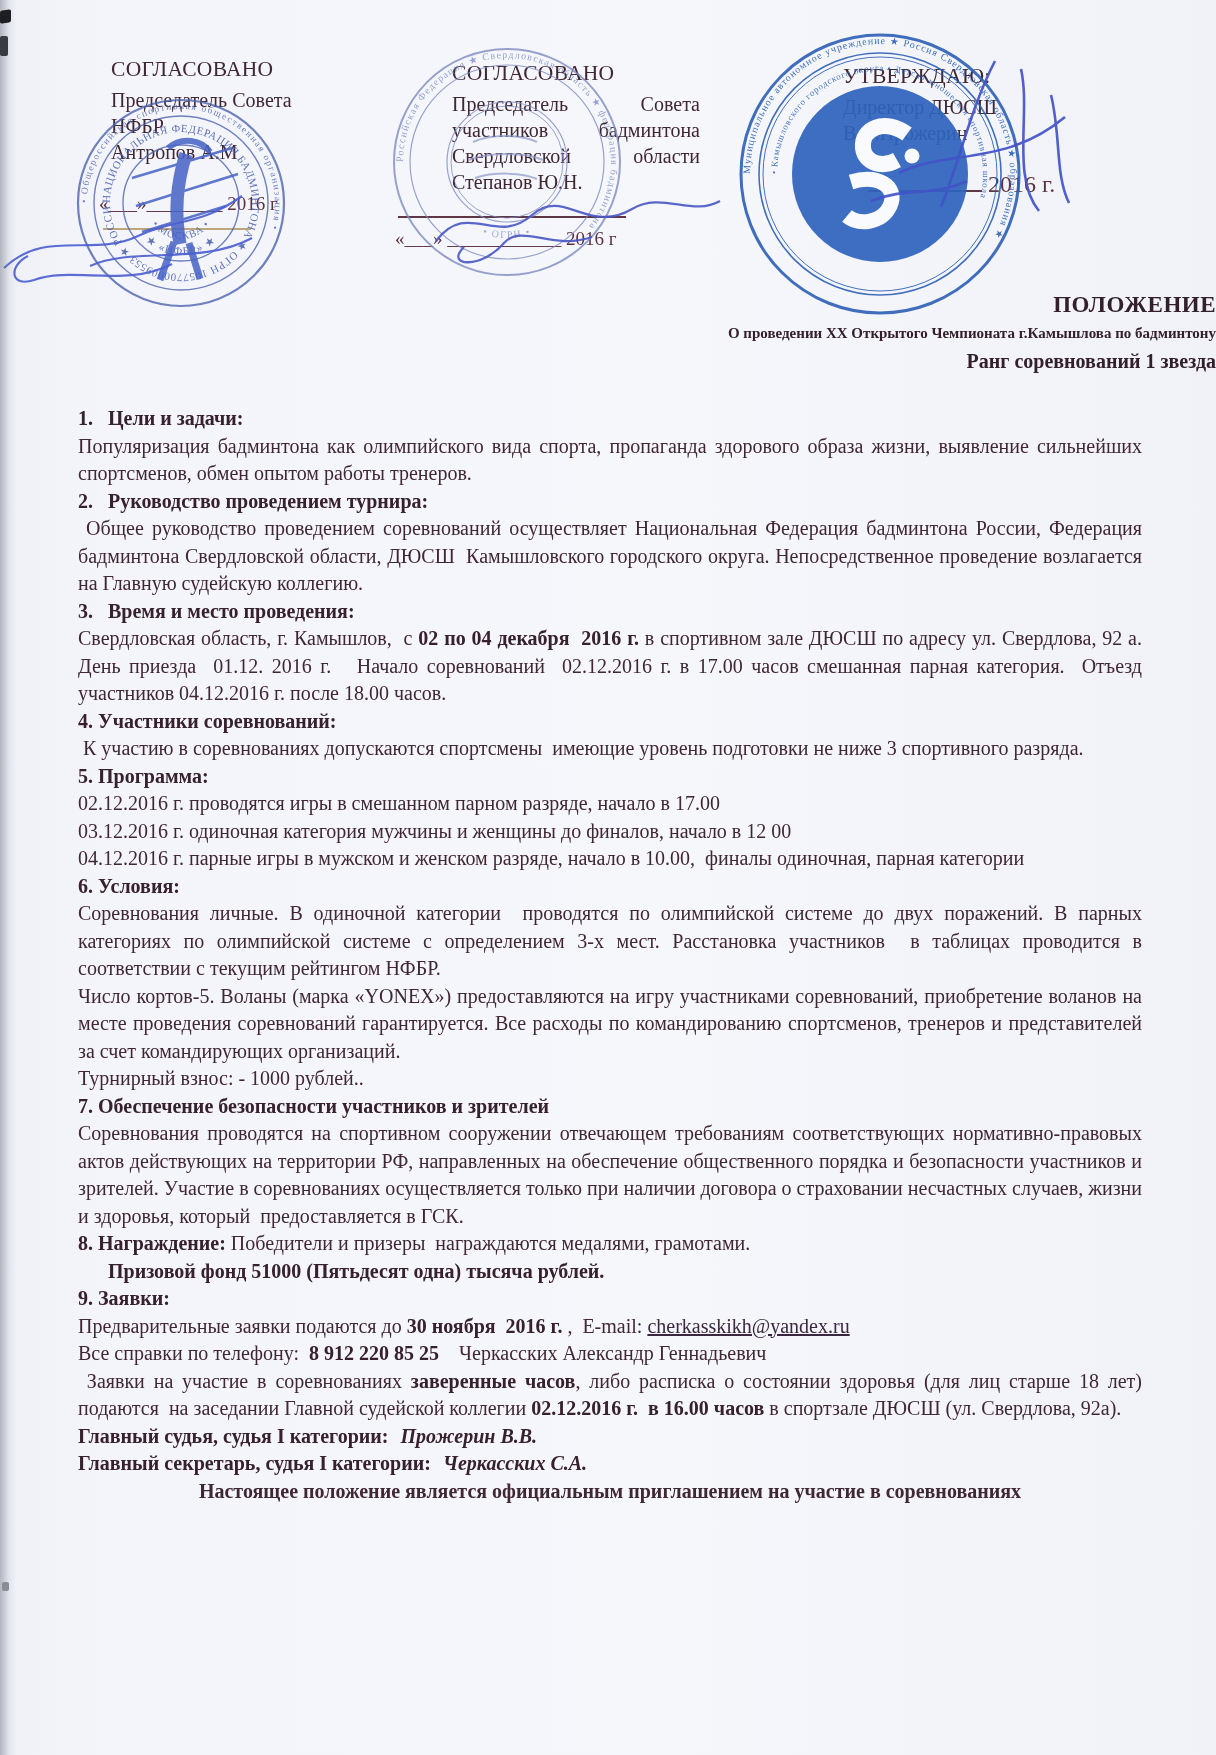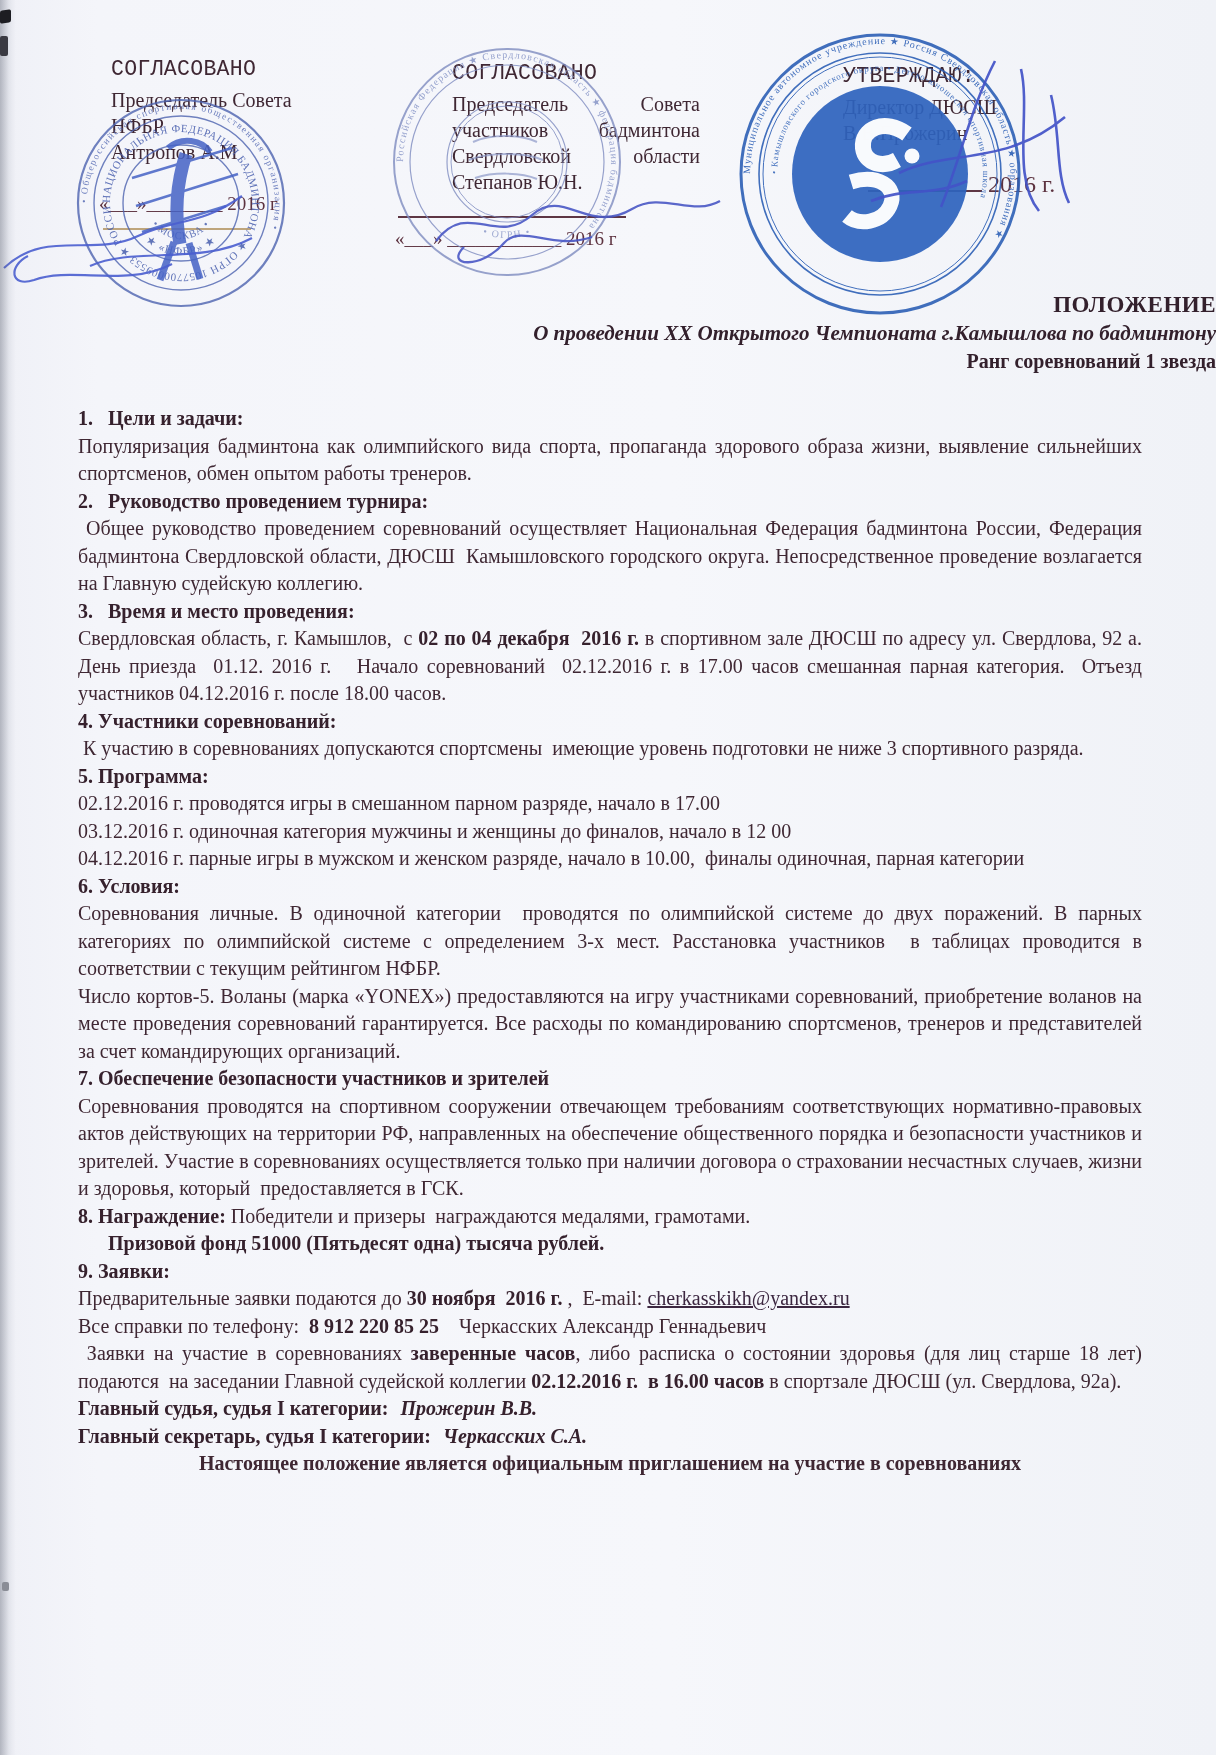--- a/index.html
+++ b/index.html
@@ -1,32 +1,32 @@
 <!DOCTYPE html>
 <html lang="ru"><head>
 <meta charset="utf-8">
 <style>
   html,body{margin:0;padding:0;background:#ffffff;}
   .page{position:relative;width:1216px;height:1755px;overflow:hidden;
     background:linear-gradient(90deg,#e7e9f0 0%,#f0f1f7 1%,#f4f5fa 8%,#f6f7fb 55%,#f0f2f7 100%);
     font-family:"Liberation Serif","DejaVu Serif",serif;color:#3f2733;}
   .approval{position:absolute;z-index:3;font-size:20px;line-height:26px;}
-  .ah{font-size:21.5px;letter-spacing:.3px;margin-bottom:5px;font-family:Liberation Mono, monospace;}
+  .ah{font-size:21.5px;letter-spacing:.3px;margin-bottom:5px;}
   .ap-left{left:111px;top:56px;width:205px;}
   .ap-mid{left:452px;top:60px;width:248px;}
   .ap-right{left:843px;top:63px;width:225px;}
   .jrow{display:flex;justify-content:space-between;}
   .dateline{position:absolute;z-index:3;font-size:19px;color:#5d3340;white-space:nowrap;}
   .sigline{position:absolute;z-index:3;height:0;border-bottom:2px solid #5e3644;}
   .tanline{position:absolute;left:103px;top:228px;width:148px;border-bottom:2px solid #ac8a52;opacity:.75;z-index:3;}
   .stamp,.sig{position:absolute;z-index:4;pointer-events:none;}
   .flow{position:relative;z-index:2;padding-top:291px;}
   .title-block{text-align:right;font-weight:bold;color:#33202c;line-height:28px;margin-bottom:30px;}
   .t1{font-size:23px;letter-spacing:.5px;}
-  .t2{font-size:21px;font-style:italic;}
+  .t2{font-size:15px;}
   .t3{font-size:20px;}
   .content{margin:0 74px 0 78px;font-size:20px;line-height:27.5px;text-align:justify;}
   .content p{margin:0;}
   .h,.content b{font-weight:bold;color:#36212d;}
   .prize{font-weight:bold;padding-left:30px;}
   .email{color:#3c2740;text-decoration:underline;}
   .iname{font-style:italic;margin-left:12px;}
   .footer{margin-top:58px;text-align:center;font-weight:bold;}
   .edge-shadow{position:absolute;left:0;top:0;width:16px;height:100%;z-index:6;
     background:linear-gradient(90deg,rgba(80,85,100,.35),rgba(140,145,160,.12) 55%,rgba(0,0,0,0));}
@@ -186,20 +186,21 @@
       <p><span>Свердловская область, г. Камышлов, &nbsp;с </span><b>02 по 04 декабря &nbsp;2016 г.</b><span> в спортивном зале ДЮСШ по адресу ул. Свердлова, 92 а. День приезда &nbsp;01.12. 2016 г. &nbsp;&nbsp;Начало соревнований &nbsp;02.12.2016 г. в 17.00 часов смешанная парная категория. &nbsp;Отъезд участников 04.12.2016 г. после 18.00 часов.</span></p>
       <p class="h">4. Участники соревнований:</p>
       <p>&nbsp;К участию в соревнованиях допускаются спортсмены &nbsp;имеющие уровень подготовки не ниже 3 спортивного разряда.</p>
       <p class="h">5. Программа:</p>
       <p>02.12.2016 г. проводятся игры в смешанном парном разряде, начало в 17.00</p>
       <p>03.12.2016 г. одиночная категория мужчины и женщины до финалов, начало в 12 00</p>
       <p>04.12.2016 г. парные игры в мужском и женском разряде, начало в 10.00, &nbsp;финалы одиночная, парная категории</p>
       <p class="h">6. Условия:</p>
       <p>Соревнования личные. В одиночной категории &nbsp;проводятся по олимпийской системе до двух поражений. В парных категориях по олимпийской системе с определением 3-х мест. Расстановка участников &nbsp;в таблицах проводится в соответствии с текущим рейтингом НФБР.</p>
       <p>Число кортов-5. Воланы (марка «YONEX») предоставляются на игру участниками соревнований, приобретение воланов на месте проведения соревнований гарантируется. Все расходы по командированию спортсменов, тренеров и представителей за счет командирующих организаций.</p>
+      <p>Турнирный взнос: - 1000 рублей..</p>
       <p class="h">7. Обеспечение безопасности участников и зрителей</p>
       <p>Соревнования проводятся на спортивном сооружении отвечающем требованиям соответствующих нормативно-правовых актов действующих на территории РФ, направленных на обеспечение общественного порядка и безопасности участников и зрителей. Участие в соревнованиях осуществляется только при наличии договора о страховании несчастных случаев, жизни и здоровья, который &nbsp;предоставляется в ГСК.</p>
       <p><b>8. Награждение:</b><span> Победители и призеры &nbsp;награждаются медалями, грамотами.</span></p>
       <p class="prize"><b>Призовой фонд 51000 (Пятьдесят одна) тысяча рублей.</b></p>
       <p class="h">9. Заявки:</p>
       <p><span>Предварительные заявки подаются до </span><b>30 ноября &nbsp;2016 г.</b><span> , &nbsp;E-mail: </span><a class="email" href="#">cherkasskikh@yandex.ru</a></p>
       <p><span>Все справки по телефону: &nbsp;</span><b>8 912 220 85 25</b><span>&nbsp;&nbsp;&nbsp; Черкасских Александр Геннадьевич</span></p>
       <p><span>&nbsp;Заявки на участие в соревнованиях </span><b>заверенные часов</b><span>, либо расписка о состоянии здоровья (для лиц старше 18 лет) подаются &nbsp;на заседании Главной судейской коллегии </span><b>02.12.2016 г.</b><span> &nbsp;</span><b>в 16.00 часов</b><span> в спортзале ДЮСШ (ул. Свердлова, 92а).</span></p>
       <p><b>Главный судья, судья I категории:</b><b class="iname">Прожерин В.В.</b></p>
       <p><b>Главный секретарь, судья I категории:</b><b class="iname">Черкасских С.А.</b></p>

